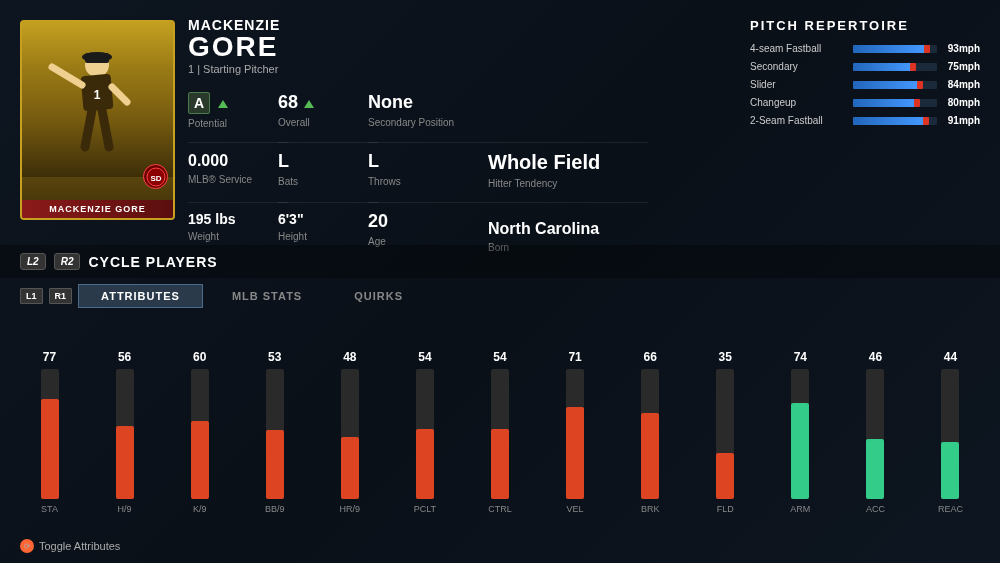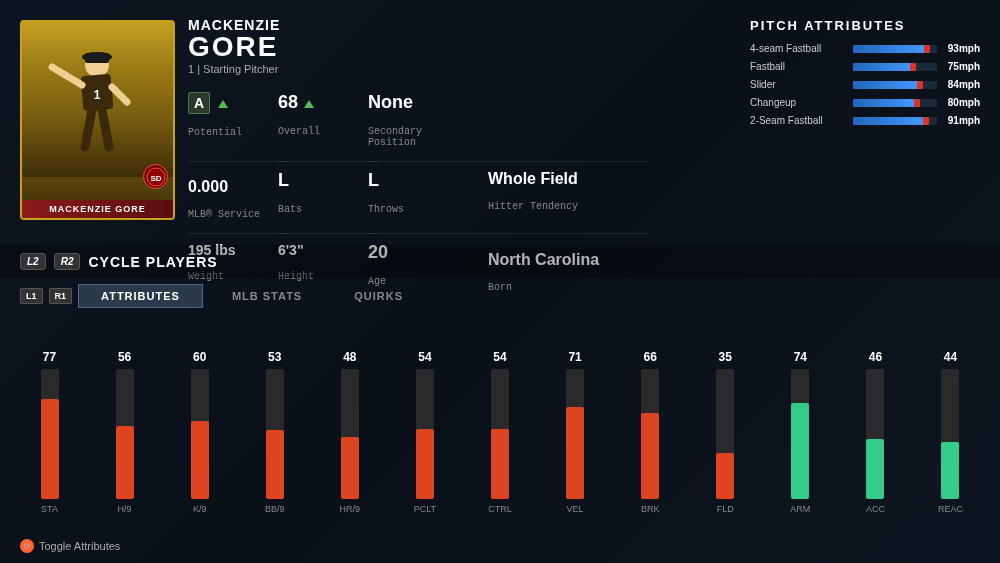--- a/index.html
+++ b/index.html
@@ -118,22 +118,21 @@
       font-weight: bold;
       color: #fff;
       display: flex;
       align-items: center;
       gap: 4px;
     }
 
     .stat-label {
       font-size: 10px;
       color: #888;
-      margin-top: 13px;
-      font-family: Liberation Mono, monospace;
+      margin-top: 4px;
     }
 
     .grade-badge {
       display: inline-flex;
       align-items: center;
       justify-content: center;
       width: 22px;
       height: 22px;
       background: #2a3a2a;
       border: 1px solid #4a7a4a;
@@ -428,41 +427,41 @@
         <div class="stat-label">Overall</div>
       </div>
       <div class="stat-cell">
         <div class="stat-value">
           <span style="font-size:18px;font-weight:700;">None</span>
         </div>
         <div class="stat-label">Secondary Position</div>
       </div>
       <div class="stat-cell"></div>
 
-      <div class="stat-cell stat-row-separator" style="padding-top:16px;">
+      <div class="stat-cell stat-row-separator" style="padding-top:9px;">
         <div class="stat-value">
           <span style="font-size:16px;font-weight:700;">0.000</span>
         </div>
         <div class="stat-label">MLB® Service</div>
       </div>
       <div class="stat-cell stat-row-separator" style="padding-top:8px;">
         <div class="stat-value">
           <span style="font-size:18px;font-weight:700;">L</span>
         </div>
         <div class="stat-label">Bats</div>
       </div>
       <div class="stat-cell stat-row-separator" style="padding-top:8px;">
         <div class="stat-value">
           <span style="font-size:18px;font-weight:700;">L</span>
         </div>
         <div class="stat-label">Throws</div>
       </div>
       <div class="stat-cell stat-row-separator" style="padding-top:8px;">
         <div class="stat-value">
-          <span style="font-size:16px;font-weight:700;">Whole Field</span>
+          <span style="font-size:20px;font-weight:700;">Whole Field</span>
         </div>
         <div class="stat-label">Hitter Tendency</div>
       </div>
 
       <div class="stat-cell stat-row-separator" style="padding-top:8px;">
         <div class="stat-value">
           <span style="font-size:14px;font-weight:700;">195 lbs</span>
         </div>
         <div class="stat-label">Weight</div>
       </div>
@@ -481,33 +480,33 @@
       <div class="stat-cell stat-row-separator" style="padding-top:17px;">
         <div class="stat-value">
           <span style="font-size:16px;font-weight:700;">North Carolina</span>
         </div>
         <div class="stat-label">Born</div>
       </div>
     </div>
   </div>
 
   <div class="pitch-repertoire">
-    <div class="pitch-title">PITCH ATTRIBUTES</div>
+    <div class="pitch-title">PITCH REPERTOIRE</div>
     <div id="pitch-bars-container">
         <div class="pitch-row">
           <span class="pitch-name">4-seam Fastball</span>
           <div class="pitch-bar-container">
             <div class="pitch-bar" style="width: 88%;">
               <div class="red-end"></div>
             </div>
           </div>
           <span class="pitch-speed">93mph</span>
         </div>
         <div class="pitch-row">
-          <span class="pitch-name">Fastball</span>
+          <span class="pitch-name">Secondary</span>
           <div class="pitch-bar-container">
             <div class="pitch-bar" style="width: 72%;">
               <div class="red-end"></div>
             </div>
           </div>
           <span class="pitch-speed">75mph</span>
         </div>
         <div class="pitch-row">
           <span class="pitch-name">Slider</span>
           <div class="pitch-bar-container">

